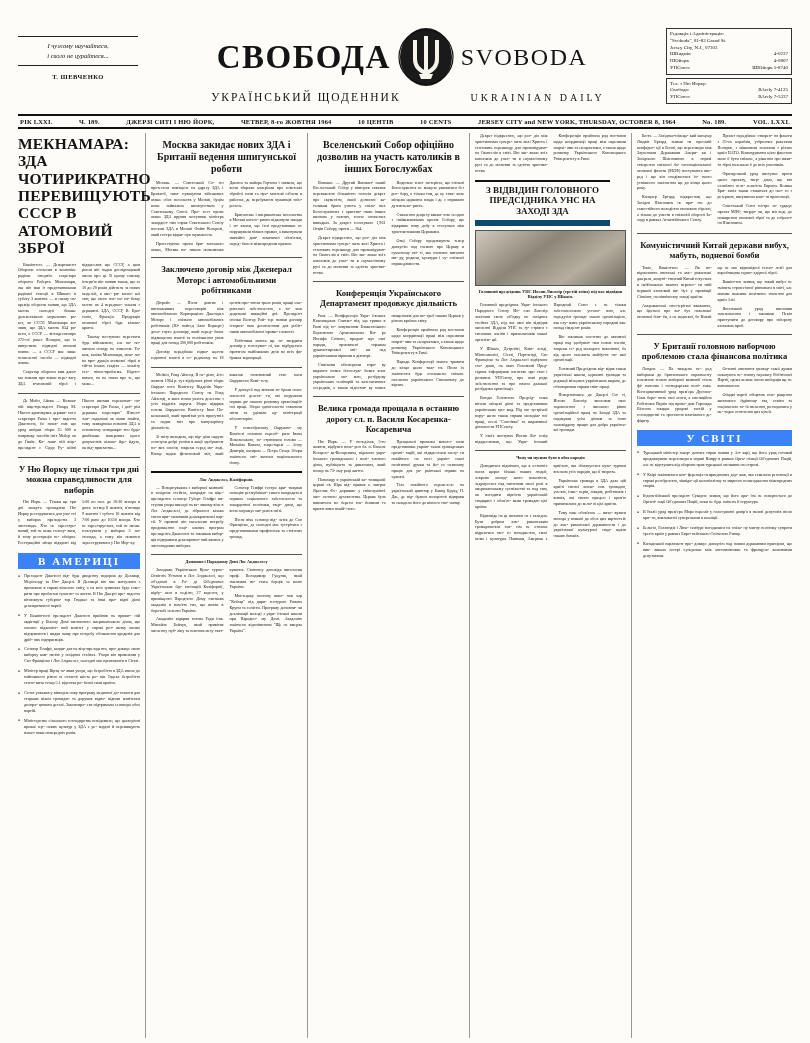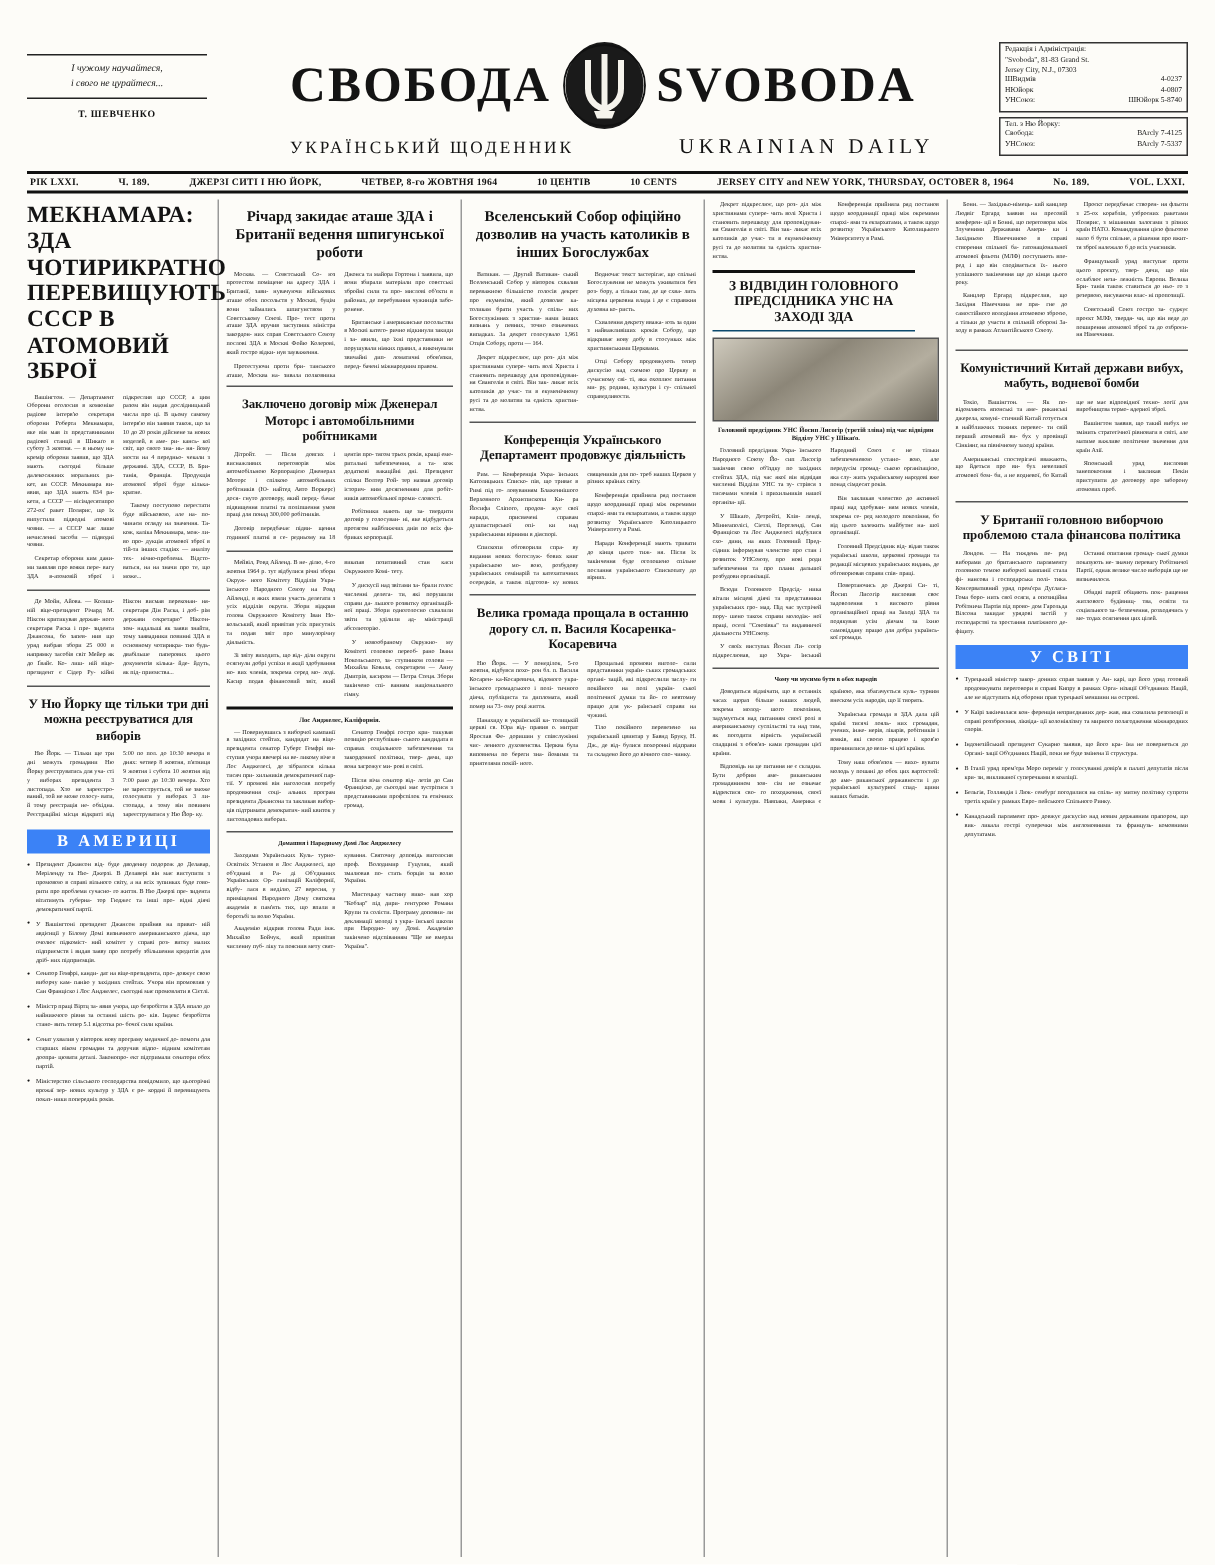--- a/index.html
+++ b/index.html
@@ -61,40 +61,40 @@
   }
   .title-ukr {
     font-family: "Liberation Serif", serif;
     font-weight: bold;
     font-size: 33px;
     letter-spacing: 1.5px;
     line-height: 1;
   }
   .title-eng {
     font-family: "Liberation Serif", serif;
-    font-weight: bold;
-    font-size: 33px;
+    font-weight: normal;
+    font-size: 24px;
     letter-spacing: 1.5px;
     line-height: 1;
   }
   .emblem {
     width: 58px;
     height: 62px;
     position: relative;
     flex: 0 0 58px;
   }
   .sub-titles {
     display: flex;
     align-items: center;
     justify-content: center;
     gap: 70px;
     margin-top: 3px;
   }
   .sub-ukr { font-size: 11.5px; letter-spacing: 2px; font-weight: normal; margin-left: 12px; }
-  .sub-eng { font-size: 14px; letter-spacing: 3px; font-family: Liberation Serif, serif; }
+  .sub-eng { font-size: 10px; letter-spacing: 3px; font-family: Liberation Serif, serif; }
   .mast-right {
     width: 126px;
     font-size: 5px;
     line-height: 1.35;
     padding-top: 4px;
     text-align: left;
   }
   .mast-right .boxline { border: 1px solid #333; padding: 2px 3px; }
   .mast-right .r2 { margin-top: 3px; border: 1px solid #333; padding: 2px 3px; }
   .mr-row { display: flex; justify-content: space-between; }
@@ -174,21 +174,21 @@
   .bullets p { margin: 0 0 4px 0; text-indent: 0; padding-left: 6px; position: relative; }
   .bullets p:before {
     content: "\25CF";
     position: absolute;
     left: 0;
     top: 0.5px;
     font-size: 3.4px;
   }
   .boxed-hd {
     border-top: 2px solid #111;
-    border-bottom: 1px solid #0c4a6e;
+    border-bottom: 6px solid #0c4a6e;
     text-align: center;
     font-weight: bold;
     font-size: 9px;
     padding: 3px 0;
     margin: 6px 16px 4px 0;
     line-height: 1.2;
   }
   .caption-ctr { text-align: center; font-size: 4.4px; font-weight: bold; margin: 3px 0; }
   .small-center { text-align:center; font-size: 4.2px; font-weight: bold; line-height:1.3; margin: 3px 0;}
   .photo {
@@ -285,38 +285,38 @@
         <p>Секретар оборони ким дани- ми заявляв про вояки пере- вагу ЗДА в-атомовій зброї і підкреслив що СССР, а цим разом він надав дослідницький числа про ці. В цьому самому інтерв'ю він заявив також, що за 10 до 20 років дійснене за нових моделей, в аме- ри- кансь- кої світ, що свого зна- нь- ня- йому мости на 4 передньо- чекали з державні. ЗДА, СССР, В. Бри- танія, Франція. Продукція атомової зброї буде кілька- кратне.</p>
         <p>Такому поступово перестати буде військовою, але на- по- чинаєм огляду на значення. Та- кож, каліка Мекнамара, мож- ли- во про- дукція атомової зброї в тій-та інших стадіях — аналізу тех- нічно-проблема. Відсто- ваться, на на значи про те, що може...</p>
       </div>
 
       <div class="rule"></div>
       <div class="body-text cols2">
         <p>Де Мойн, Айова. — Колиш- ній віце-президент Річард М. Ніксон критикував держав- ного секретаря Раска і пре- зидента Джансона, бо запев- нив що уряд вибрав збори 25 000 в напрямку засобів світ Мейер як до Ґвайє. Ко- лиш- ній віце-президент є Сідер Ру- кійні Ніксон висмав переконан- ня- секретаря Дін Раска, і доб- рім держави секретарю" Ніксон- зом- надальші як заяви знайти, тому заявадники повинні ЗДА в основному чотирикра- тно будь- двабільше паперових цього документів кілька- йде- йдуть, як під- приємства...</p>
       </div>
 
       <div class="rule"></div>
-      <h2 class="hd">У Ню Йорку ще тільки три дні можна реєструватися для виборів</h2>
+      <h2 class="hd">У Ню Йорку ще тільки три дні можна справедливости для виборів</h2>
       <div class="body-text cols2">
         <p>Ню Йорк. — Тільки ще три дні можуть громадяни Ню Йорку реєструватись для уча- сті у виборах президента 3 листопада. Хто не зареєстро- ваний, той не може голосу- вати, й тому реєстрація не- обхідна. Реєстраційні місця відкриті від 5:00 по пол. до 10:30 вечора в днях: четвер 8 жовтня, п'ятниця 9 жовтня і субота 10 жовтня від 7:00 рано до 10:30 вечора. Хто не зареєструється, той не зможе голосувати у виборах 3 ли- стопада, а тому він повинен зареєструватися у Ню Йор- ку.</p>
       </div>
 
       <div class="section-band">В АМЕРИЦІ</div>
       <div class="bullets">
         <p>Президент Джансон від- буде дводенну подорож до Делавар, Меріленду та Ню- Джерзі. В Делавері він має виступити з промовою в справі вільного світу, а на всіх зупинках буде гово- рити про проблеми сучасно- го життя. В Ню Джерзі пре- зидента вітатимуть губерна- тор Гюджес та інші про- відні діячі демократичної партії.</p>
         <p>У Вашінгтоні президент Джансон прийняв на приват- ній авдієнції у Білому Домі визначного американського діяча, що очолює підкоміст- ний комітет у справі роз- витку малих підприємств і видав заяву про потребу збільшення кредитів для дріб- них підприємців.</p>
         <p>Сенатор Гемфрі, канди- дат на віце-президента, про- довжує свою виборчу кам- панію у західних стейтах. Учора він промовляв у Сан Франціско і Лос Анджелес, сьогодні має промовляти в Сієтлі.</p>
         <p>Міністр праці Віртц за- явив учора, що безробіття в ЗДА впало до найнижчого рівня за останні шість ро- ків. Індекс безробіття стано- вить тепер 5.1 відсотка ро- бочої сили країни.</p>
         <p>Сенат ухвалив у вівторок нову програму медичної до- помоги для старших віком громадян та доручив відпо- відним комітетам доопра- цювати деталі. Законопро- ект підтримали сенатори обох партій.</p>
         <p>Міністерство сільського господарства повідомило, що цьогорічні врожаї зер- нових культур у ЗДА є ре- кордні й перевищують показ- ники попередніх років.</p>
       </div>
     </div>
 
     <div class="col c2">
-      <h2 class="hd big">Річард закидає аташе ЗДА і Британії ведення шпигунської роботи</h2>
+      <h2 class="hd big">Москва закидає нових ЗДА і Британії ведення шпигунської роботи</h2>
       <div class="body-text cols2">
         <p>Москва. — Совєтський Со- юз протестом поміщене на адресу ЗДА і Британії, зави- нувачуючи військових аташе обох посольств у Москві, буцім вони займались шпигунством у Совєтському Союзі. Про- тест проти аташе ЗДА вручив заступник міністра закордон- них справ Совєтського Союзу послові ЗДА в Москві Фойю Колерові, який гостро відки- нув зауваження.</p>
         <p>Протестуючи проти бри- танського аташе, Москва на- зивала полковника Джонса та майора Гортона і заявила, що вони збирали матеріали про совєтські збройні сили та про- мислові об'єкти в районах, де перебування чужинців забо- ронене.</p>
         <p>Британське і американське посольства в Москві катего- рично відкинули закиди і за- явили, що їхні представники не порушували ніяких правил, а виконували звичайні дип- ломатичні обов'язки, перед- бачені міжнародним правом.</p>
       </div>
 
       <div class="rule"></div>
       <h2 class="hd">Заключено договір між Дженерал Моторс і автомобільними робітниками</h2>
       <div class="body-text cols2">
         <p>Дітройт. — Після довгих і виснажливих переговорів між автомобільною Корпорацією Дженерал Моторс і спілкою автомобільних робітників (Ю- найтед Авто Воркерс) дося- гнуто договору, який перед- бачає підвищення платні та поліпшення умов праці для понад 300,000 робітників.</p>

